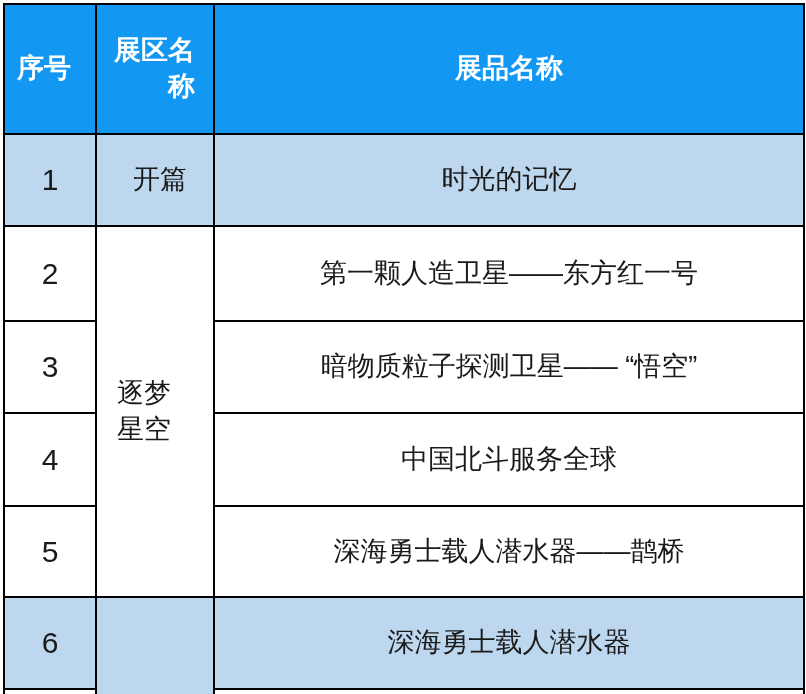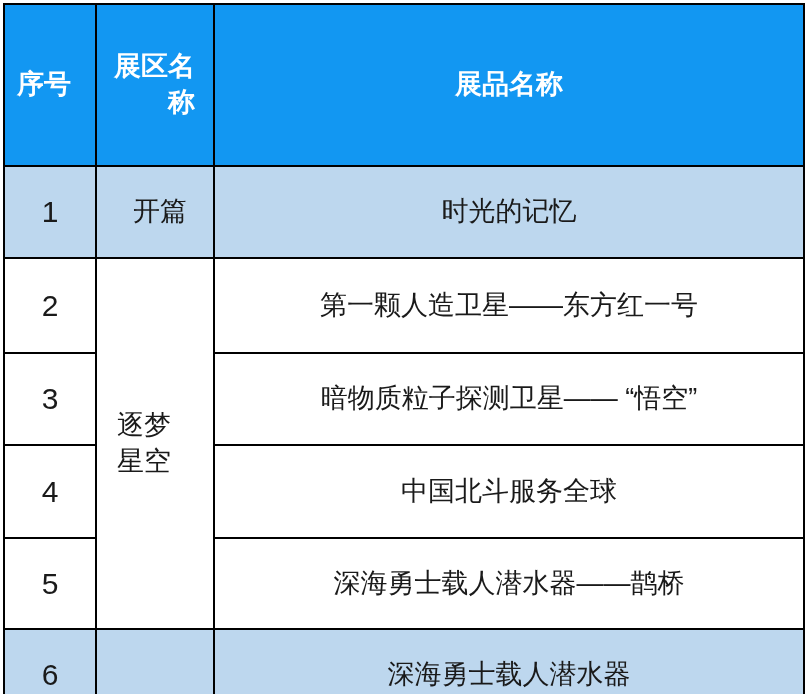--- a/index.html
+++ b/index.html
@@ -52,21 +52,21 @@
 </head>
 <body>
 
 <table class="exhibits">
   <colgroup>
     <col class="c1">
       <col class="c2">
       <col class="c3">
   </colgroup>
   <thead>
-    <tr class="hdr" style="height:162px;margin-left:22px;">
+    <tr class="hdr" style="height:130px;margin-left:22px;">
       <th class="no">序号</th>
       <th class="area">展区名称</th>
       <th class="exhibit">展品名称</th>
     </tr>
   </thead>
   <tbody>
     <tr class="band" style="height:92px;">
       <td class="no">1</td>
       <td class="area-center">开篇</td>
       <td class="exhibit">时光的记忆</td>

